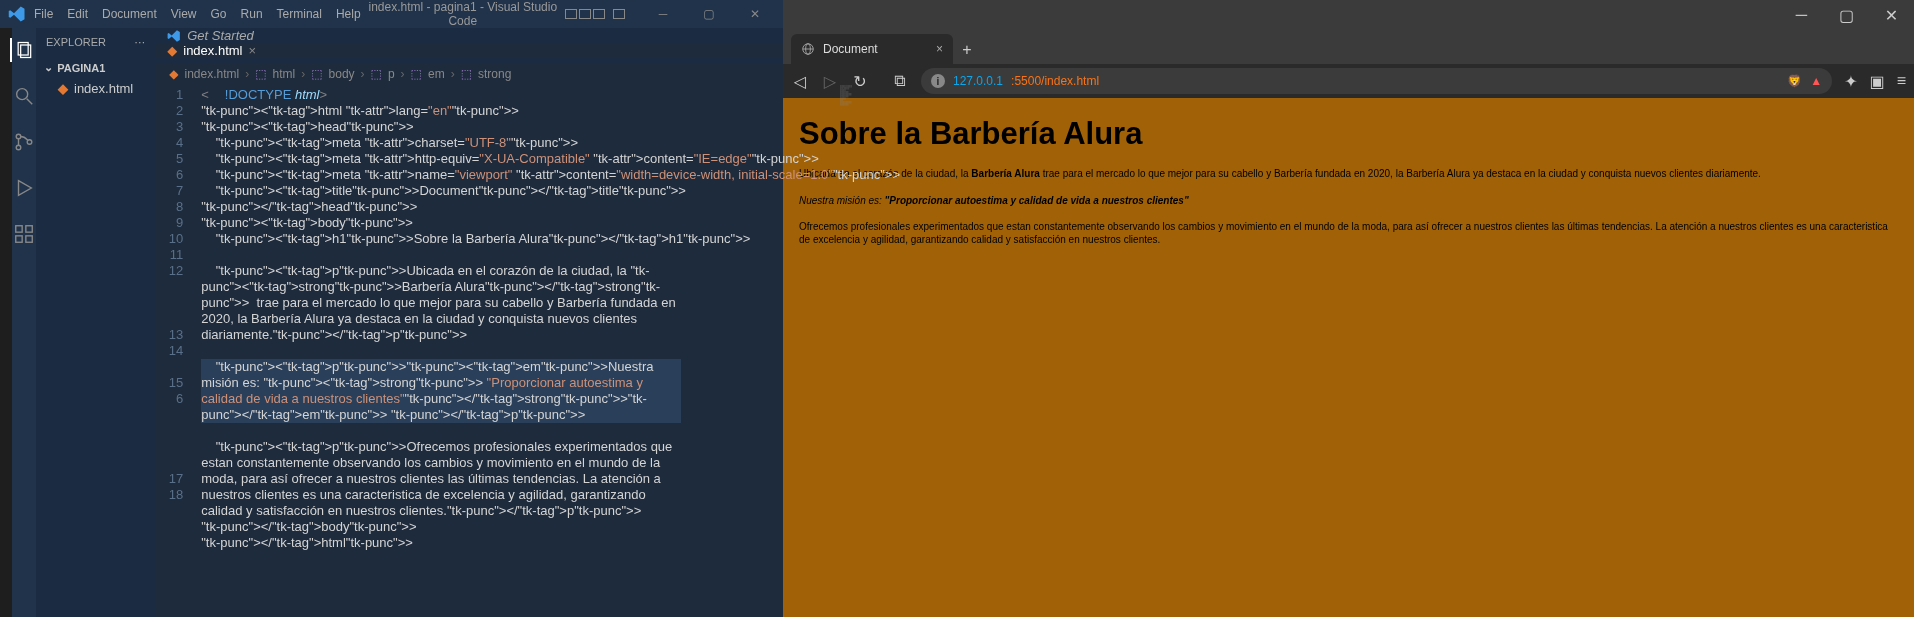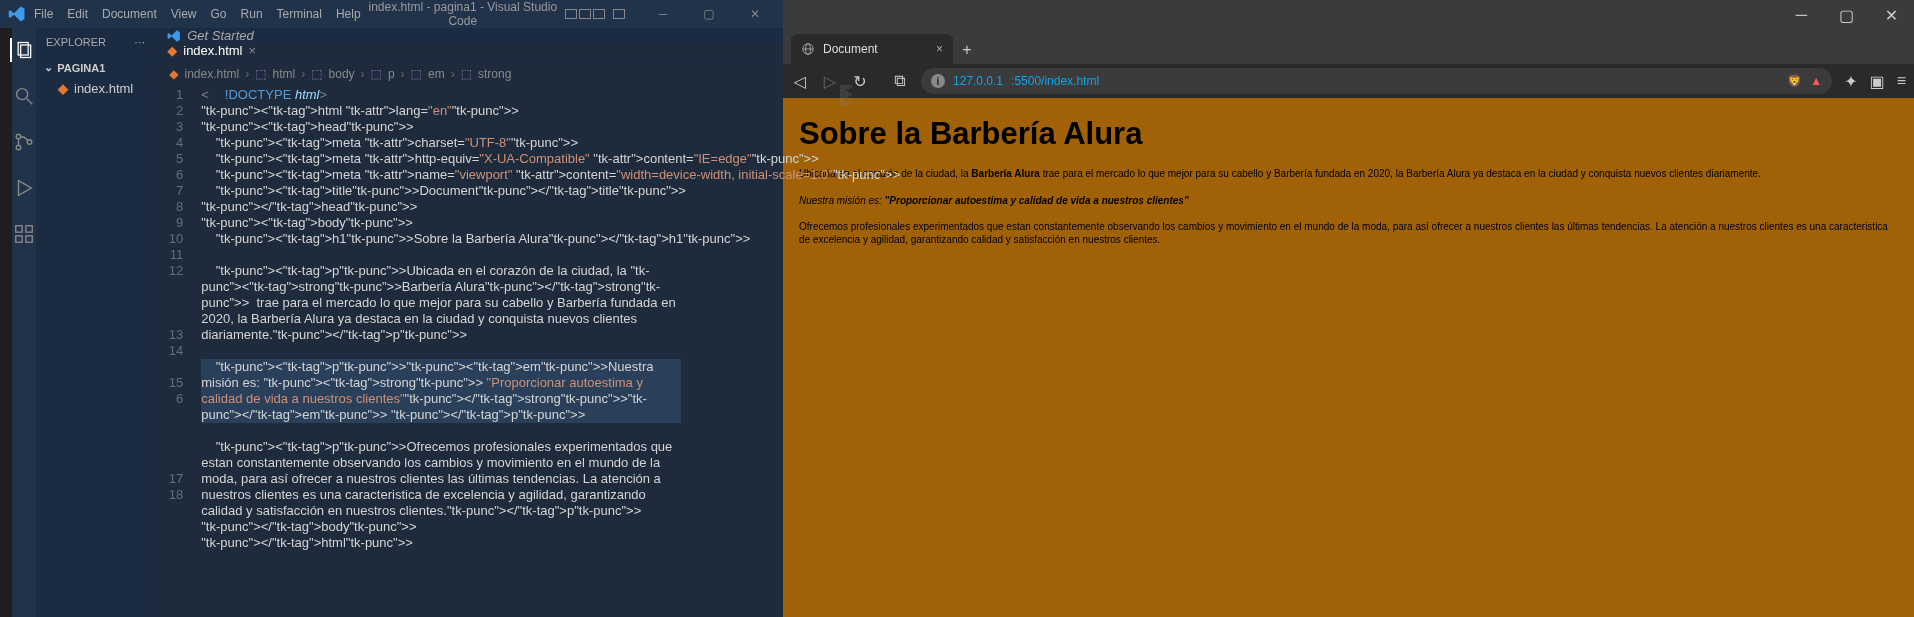--- a/index.html
+++ b/index.html
@@ -61,21 +61,21 @@
 .br-win .wc{width:45px;height:30px;display:flex;align-items:center;justify-content:center;color:#ccc;}
 .br-tabs{height:34px;background:#3b3b3b;display:flex;align-items:flex-end;padding-left:8px;}
 .br-tab{background:#2a2a2a;height:30px;border-radius:6px 6px 0 0;padding:0 10px;display:flex;align-items:center;gap:8px;color:#ddd;font-size:12px;width:162px;}
 .br-tab .globe{width:14px;height:14px;}
 .br-tab .close{margin-left:auto;color:#aaa;}
 .br-newtab{width:28px;height:28px;display:flex;align-items:center;justify-content:center;color:#ccc;}
 .br-toolbar{height:34px;background:#2a2a2a;display:flex;align-items:center;padding:0 8px;gap:12px;color:#ccc;}
 .br-toolbar .nav-icon{width:18px;height:18px;display:flex;align-items:center;justify-content:center;}
 .br-url{flex:1;background:#3b3b3b;height:26px;border-radius:13px;display:flex;align-items:center;padding:0 10px;gap:8px;font-size:12px;color:#ccc;}
 .br-url .info{width:14px;height:14px;border-radius:50%;background:#888;color:#222;display:flex;align-items:center;justify-content:center;font-size:10px;font-weight:bold;}
-.br-url .dim{color:#0ea5e9;}
+.br-url .dim{color:#f97316;}
 .br-right{display:flex;gap:12px;align-items:center;}
 .br-shield{color:#ff5555;}
 
 .page{flex:1;background:#a16207;padding:18px 16px;color:#000;font-family:"Times New Roman",serif;overflow:hidden;}
 .page h1{font-size:31px;font-weight:bold;margin-bottom:16px;}
 .page p{font-size:10px;margin-bottom:14px;line-height:1.25;}
 
 svg{display:block;}
 </style>
 </head>

